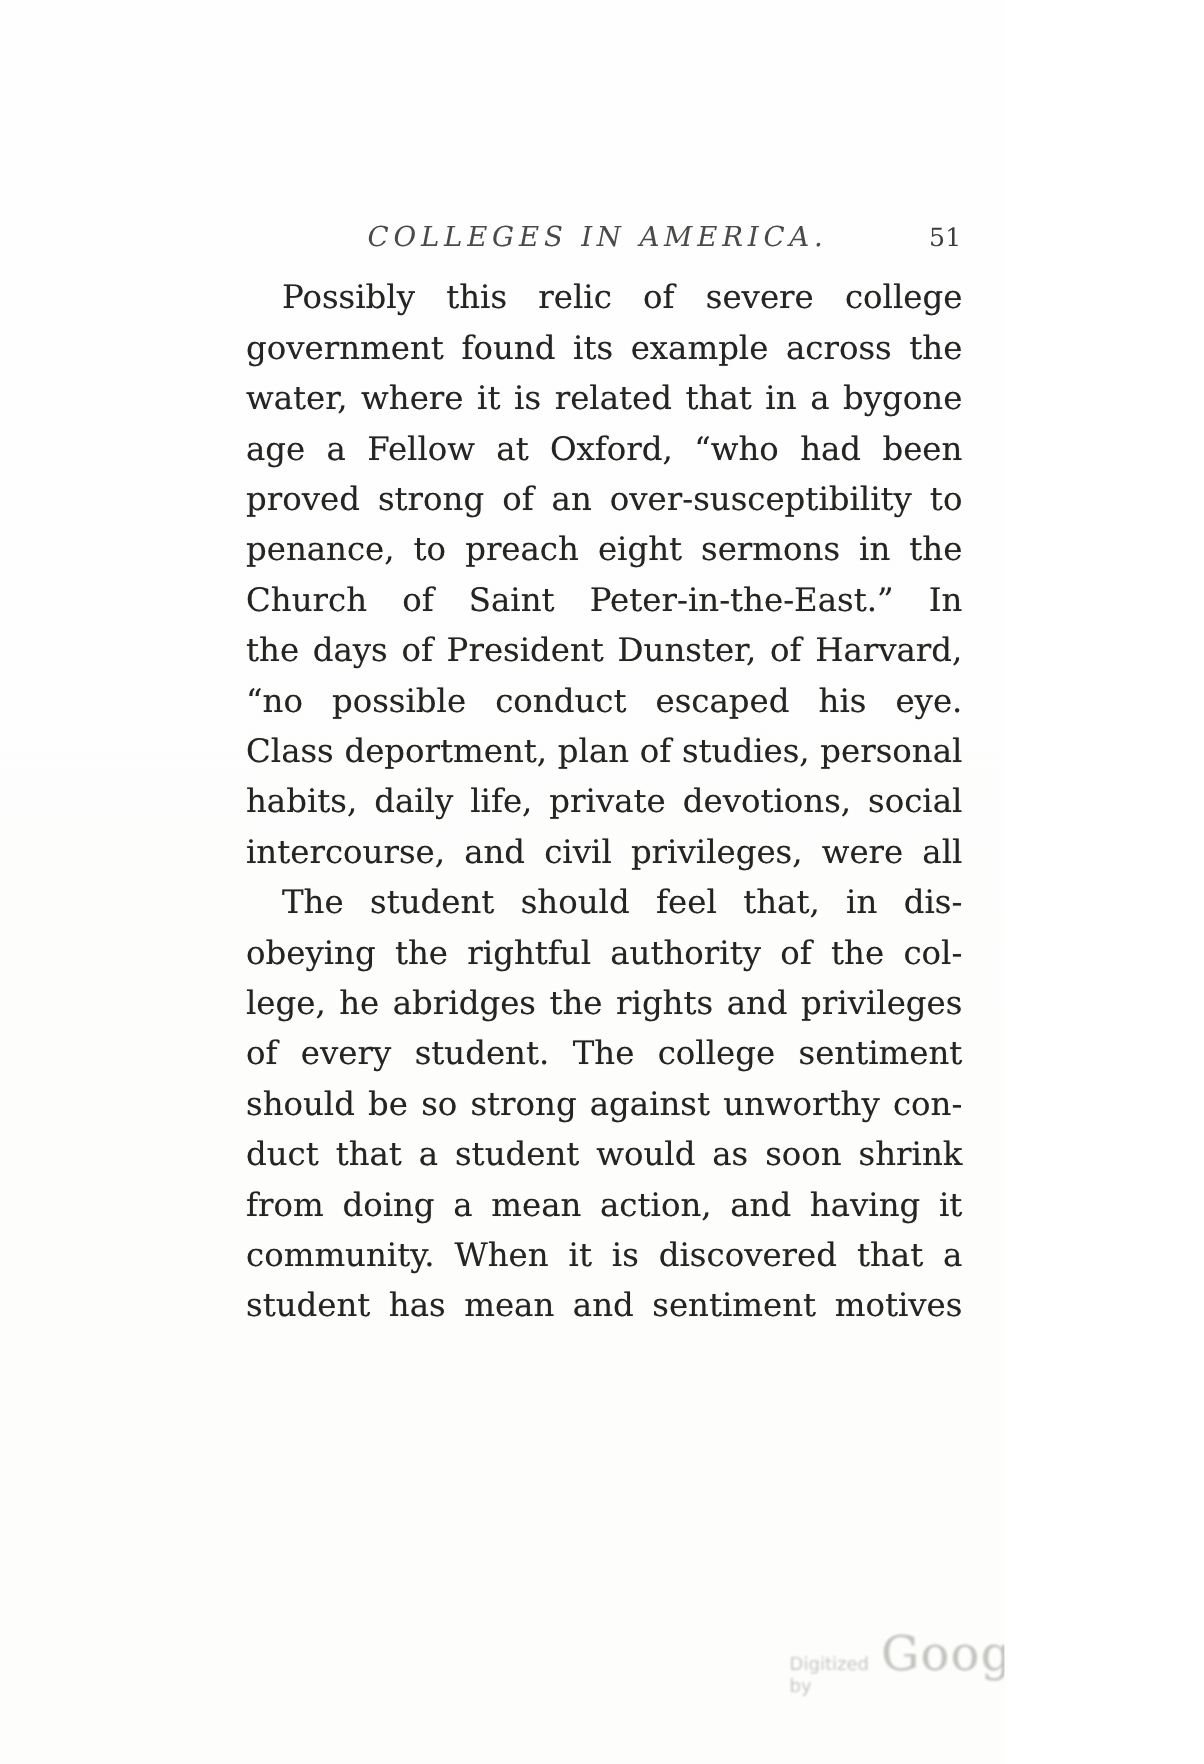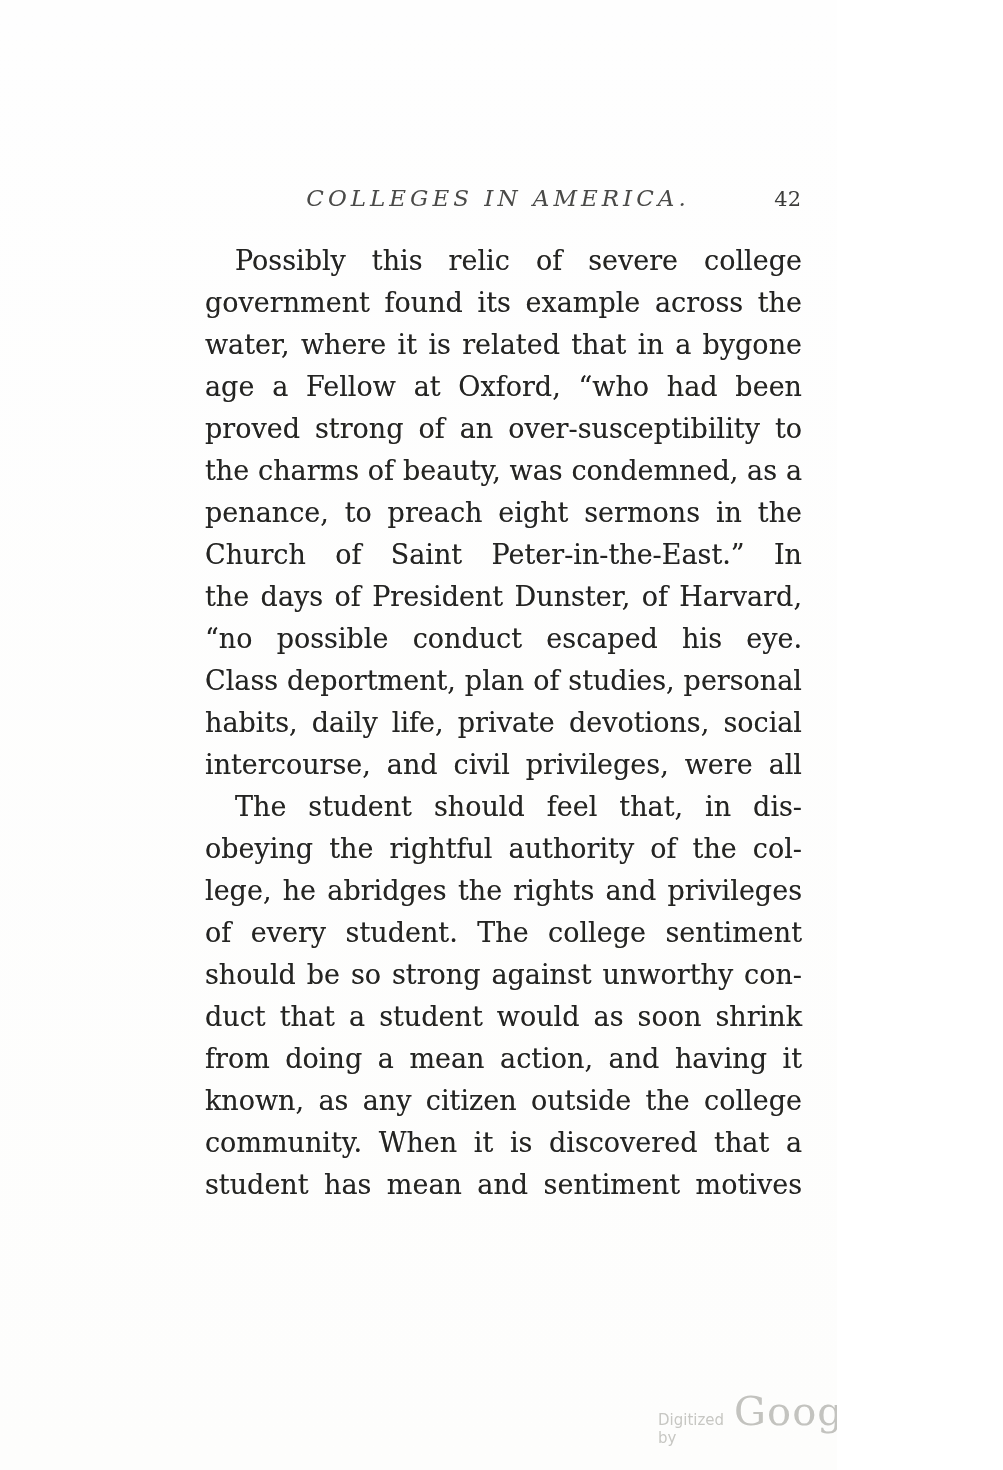--- a/index.html
+++ b/index.html
@@ -40,21 +40,21 @@
 
   .running-header .page-number {
     font-size: 21px;
     color: #3c3c3a;
     width: 50px;
     text-align: right;
   }
 
   .page-body {
     position: absolute;
-    top: 240px;
+    top: 228px;
     left: 205px;
     width: 597px;
     font-size: 27px;
     line-height: 42px;
     color: #242422;
     text-shadow: 0 0 0.6px rgba(40,40,40,0.45);
   }
 
   .text-line {
     text-align: justify;
@@ -72,21 +72,20 @@
 
   .watermark {
     position: absolute;
     top: 1356px;
     left: 658px;
     display: flex;
     align-items: baseline;
     gap: 10px;
     filter: blur(0.7px);
     user-select: none;
-    margin-top: 32px;
   }
 
   .watermark .prefix {
     font-family: "DejaVu Sans", sans-serif;
     font-size: 15px;
     color: #c7c7c3;
   }
 
   .watermark .brand {
     font-family: "DejaVu Serif", serif;
@@ -95,46 +94,44 @@
     letter-spacing: 1px;
   }
 </style>
 </head>
 <body>
 
 <div class="page">
 
   <div class="running-header">
     <div class="title">COLLEGES IN AMERICA.</div>
-    <div class="page-number">42</div>
+    <div class="page-number">51</div>
   </div>
 
   <div class="page-body">
 
   <div class="text-line indent">Possibly this relic of severe college</div>
       <div class="text-line">government found its example across the</div>
       <div class="text-line">water, where it is related that in a bygone</div>
       <div class="text-line">age a Fellow at Oxford, “who had been</div>
       <div class="text-line">proved strong of an over-susceptibility to</div>
-      <div class="text-line">the charms of beauty, was condemned, as a</div>
       <div class="text-line">penance, to preach eight sermons in the</div>
       <div class="text-line">Church of Saint Peter-in-the-East.” In</div>
       <div class="text-line">the days of President Dunster, of Harvard,</div>
       <div class="text-line">“no possible conduct escaped his eye.</div>
       <div class="text-line">Class deportment, plan of studies, personal</div>
       <div class="text-line">habits, daily life, private devotions, social</div>
       <div class="text-line">intercourse, and civil privileges, were all</div>
       <div class="text-line indent">The student should feel that, in dis-</div>
       <div class="text-line">obeying the rightful authority of the col-</div>
       <div class="text-line">lege, he abridges the rights and privileges</div>
       <div class="text-line">of every student.  The college sentiment</div>
       <div class="text-line">should be so strong against unworthy con-</div>
       <div class="text-line">duct that a student would as soon shrink</div>
       <div class="text-line">from doing a mean action, and having it</div>
-      <div class="text-line">known, as any citizen outside the college</div>
       <div class="text-line">community.  When it is discovered that a</div>
       <div class="text-line">student has mean and sentiment motives</div>
     </div>
 
   <div class="watermark">
     <span class="prefix">Digitized by</span>
     <span class="brand">Google</span>
   </div>
 
 </div>

